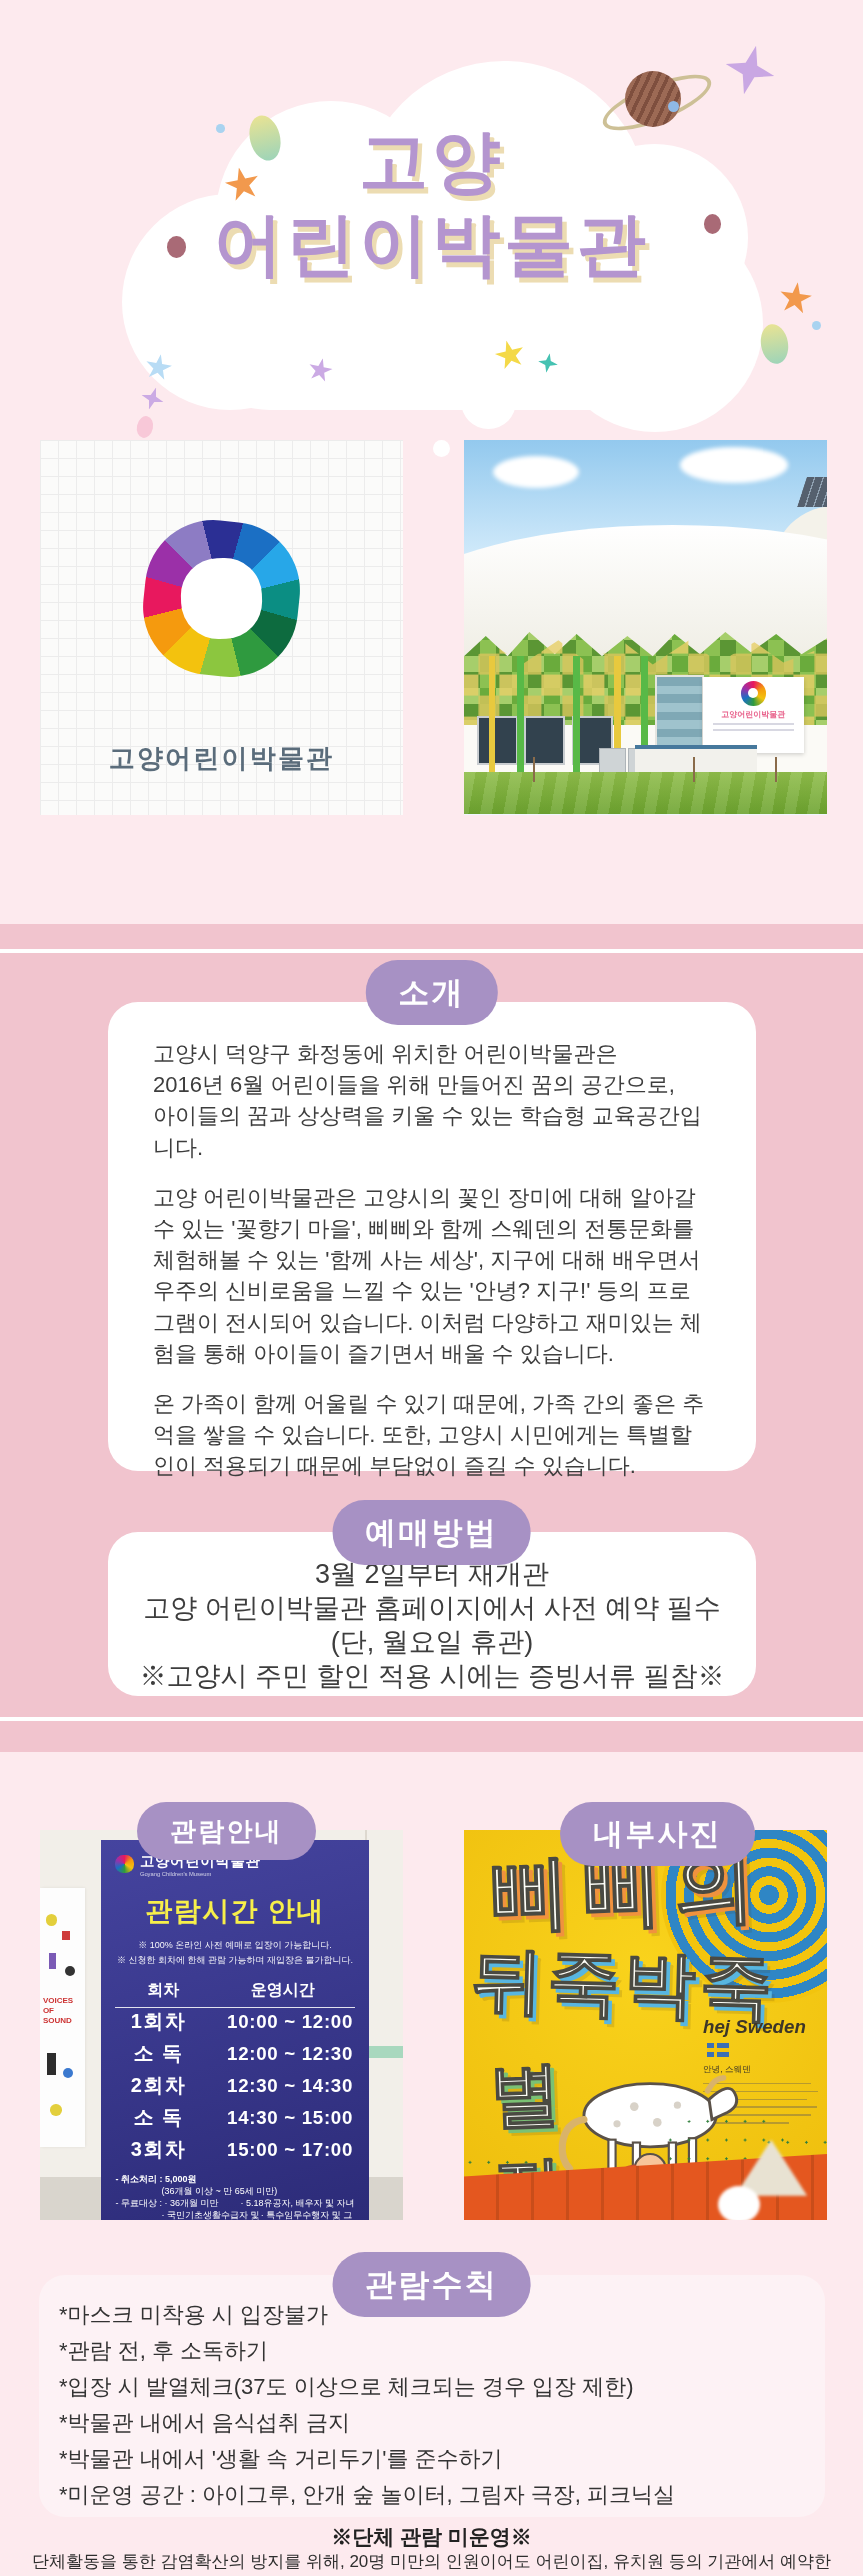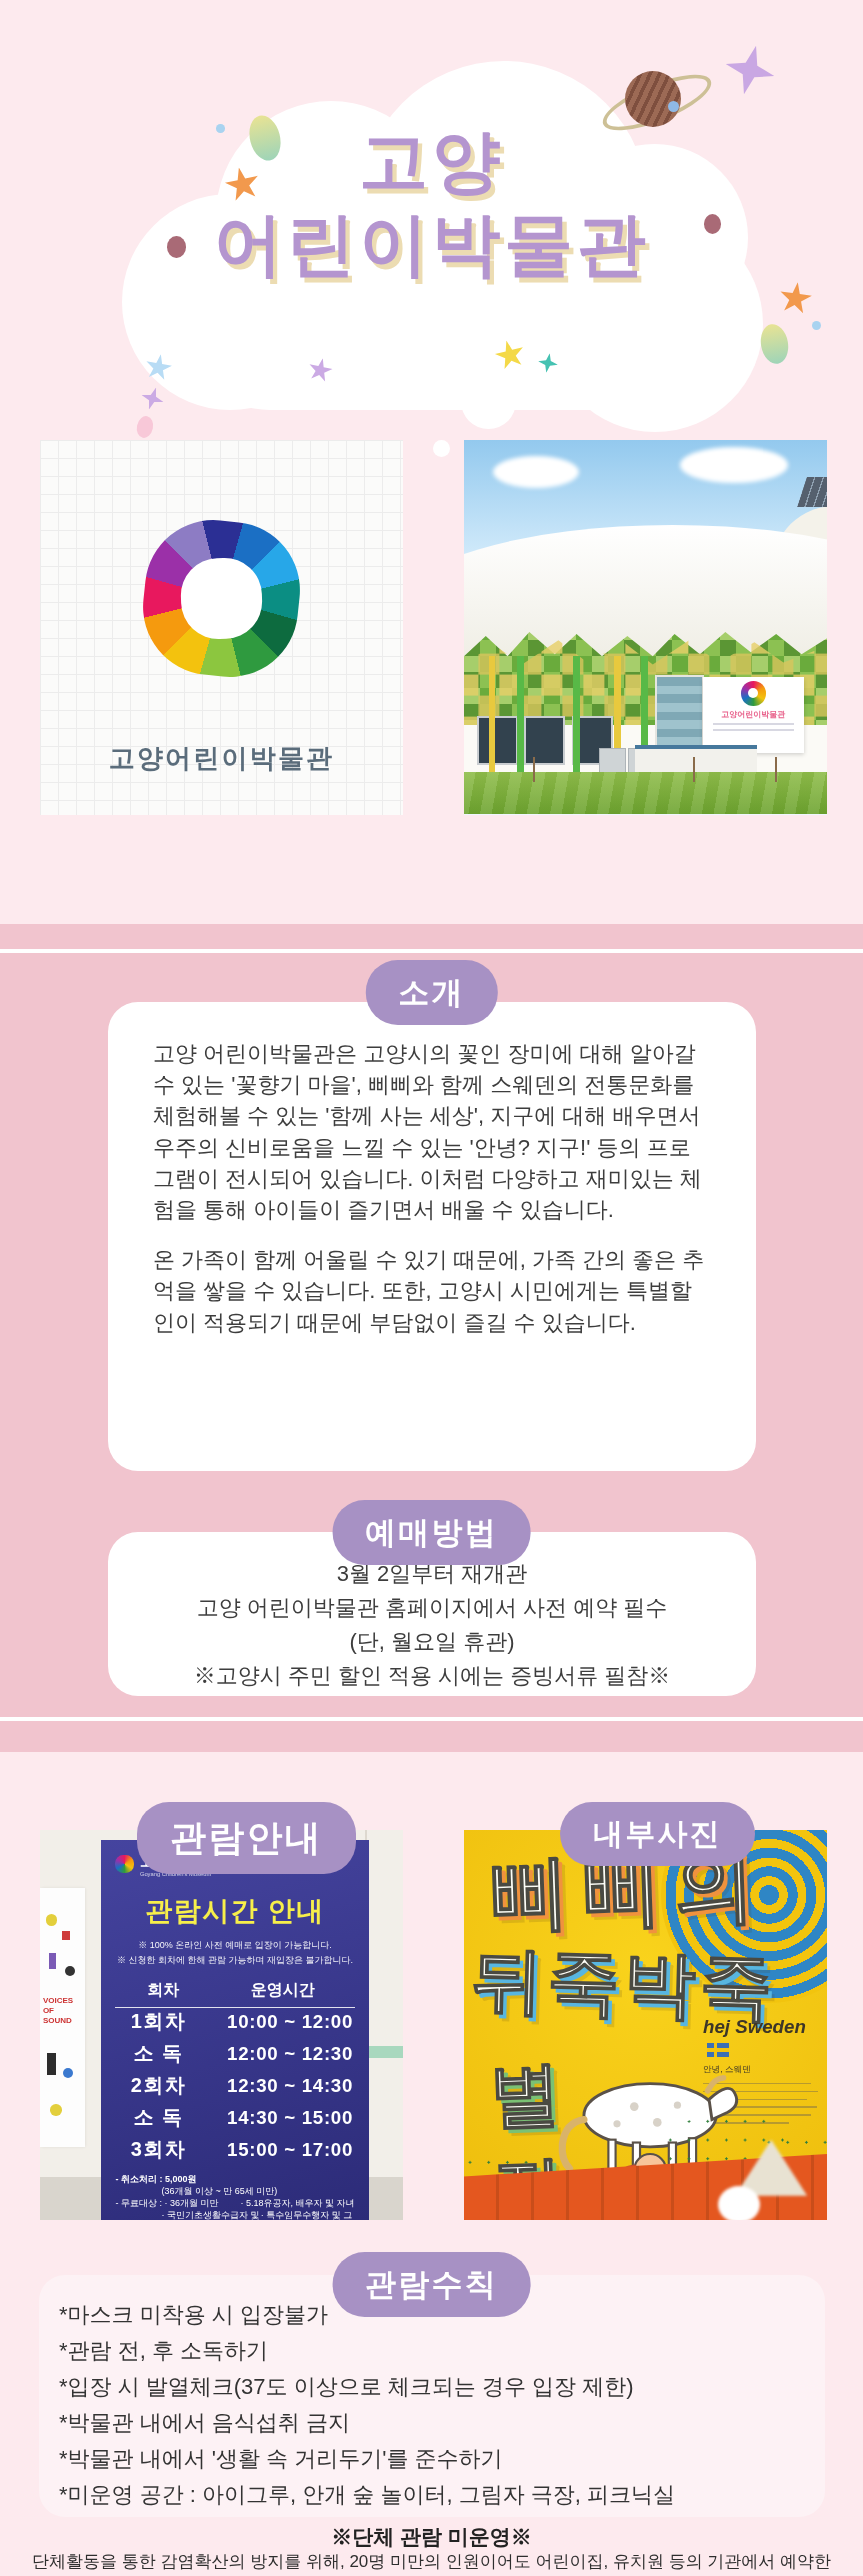--- a/index.html
+++ b/index.html
@@ -79,28 +79,28 @@
   .band{position:absolute;left:0;top:924px;width:863px;height:828px;background:#f1c4ce;}
   .band-line{position:absolute;left:0;width:100%;height:4.3px;background:#ffffff;}
   .bl-top{top:24.5px;}
   .bl-bottom{bottom:31px;}
   
   .badge{position:absolute;z-index:5;background:#a791c4;color:#fff;font-weight:700;font-size:31px;
       letter-spacing:2.2px;padding:11.5px 33px;border-radius:32px;white-space:nowrap;}
   .b-center{left:50%;transform:translateX(-50%);}
   .b-intro{top:960px;}
   .b-booking{top:1500px;}
-  .b-left{left:137px;top:1802px;font-size:36px;}
+  .b-left{left:137px;top:1802px;font-size:26px;}
   .b-right{left:560px;top:1802px;font-size:30px;}
   .b-rules{top:2252px;}
   .card{position:absolute;background:#ffffff;border-radius:30px;z-index:2;}
   .intro-card{left:108px;top:1002px;width:648px;height:469px;padding:36px 45px;box-sizing:border-box;}
   .intro-card p{margin:0 0 18.7px 0;font-size:22px;line-height:1.42;white-space:pre-line;color:#3d3d3d;}
   .booking-card{left:108px;top:1532px;width:648px;height:164px;box-sizing:border-box;padding-top:24.5px;text-align:center;}
-  .booking-card div{font-size:22px;line-height:34px;color:#3d3d3d;}
+  .booking-card div{font-size:27px;line-height:34px;color:#3d3d3d;}
   
   .sign-photo{left:40px;top:1830px;width:363px;height:390px;background:#f2efe9;}
   .wallline{position:absolute;left:325px;top:0;width:2.2px;height:302px;background:#ddd8cf;}
   .poster{position:absolute;left:0;top:58px;width:45px;height:259px;background:#fdfdfd;box-shadow:1.4px 0 2.9px rgba(0,0,0,.08);}
   .poster i{position:absolute;display:block;}
   .poster .ptxt{position:absolute;left:2.9px;top:108px;width:39px;font-size:8px;font-weight:800;color:#c33;line-height:10px;}
   .tape{position:absolute;left:308px;top:216px;width:55px;height:11.5px;background:#a8d8be;}
   .floor{position:absolute;left:0;top:347px;width:363px;height:43px;background:#d9d5cd;}
   .bluesign{position:absolute;left:61px;top:10px;width:268px;height:380px;box-sizing:border-box;
       background:linear-gradient(165deg,#45449f,#2c2b78);padding:11.5px 14.4px;color:#fff;}
@@ -241,20 +241,23 @@
   </div>
 
 
   <div class="band">
     <div class="band-line bl-top"></div>
     <div class="band-line bl-bottom"></div>
   </div>
 
   <div class="badge b-center b-intro">소개</div>
   <div class="card intro-card">
+    <p>고양시 덕양구 화정동에 위치한 어린이박물관은
+2016년 6월 어린이들을 위해 만들어진 꿈의 공간으로,
+아이들의 꿈과 상상력을 키울 수 있는 학습형 교육공간입니다.</p>
     <p>고양 어린이박물관은 고양시의 꽃인 장미에 대해 알아갈 수 있는 '꽃향기 마을', 삐삐와 함께 스웨덴의 전통문화를 체험해볼 수 있는 '함께 사는 세상', 지구에 대해 배우면서 우주의 신비로움을 느낄 수 있는 '안녕? 지구!' 등의 프로그램이 전시되어 있습니다. 이처럼 다양하고 재미있는 체험을 통해 아이들이 즐기면서 배울 수 있습니다.</p>
     <p>온 가족이 함께 어울릴 수 있기 때문에, 가족 간의 좋은 추억을 쌓을 수 있습니다. 또한, 고양시 시민에게는 특별할인이 적용되기 때문에 부담없이 즐길 수 있습니다.</p>
   </div>
 
   <div class="badge b-center b-booking">예매방법</div>
   <div class="card booking-card">
     <div>3월 2일부터 재개관</div>
     <div>고양 어린이박물관 홈페이지에서 사전 예약 필수</div>
     <div>(단, 월요일 휴관)</div>
     <div>※고양시 주민 할인 적용 시에는 증빙서류 필참※</div>

